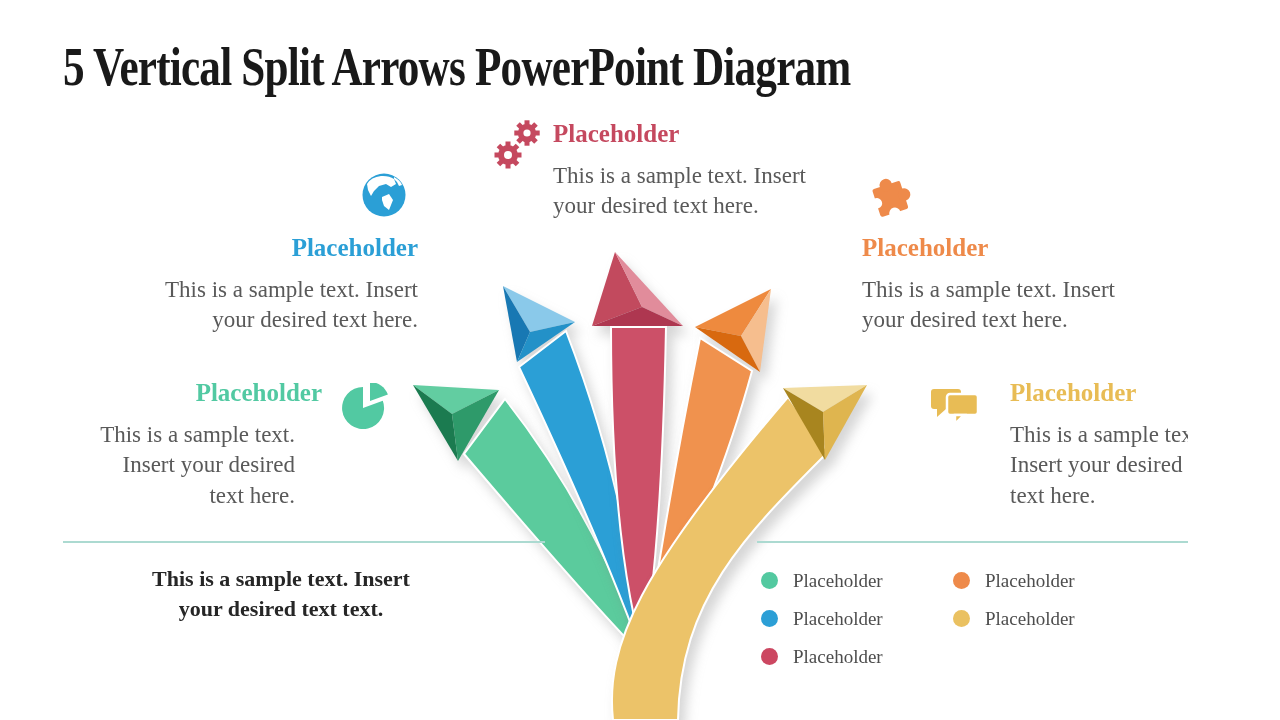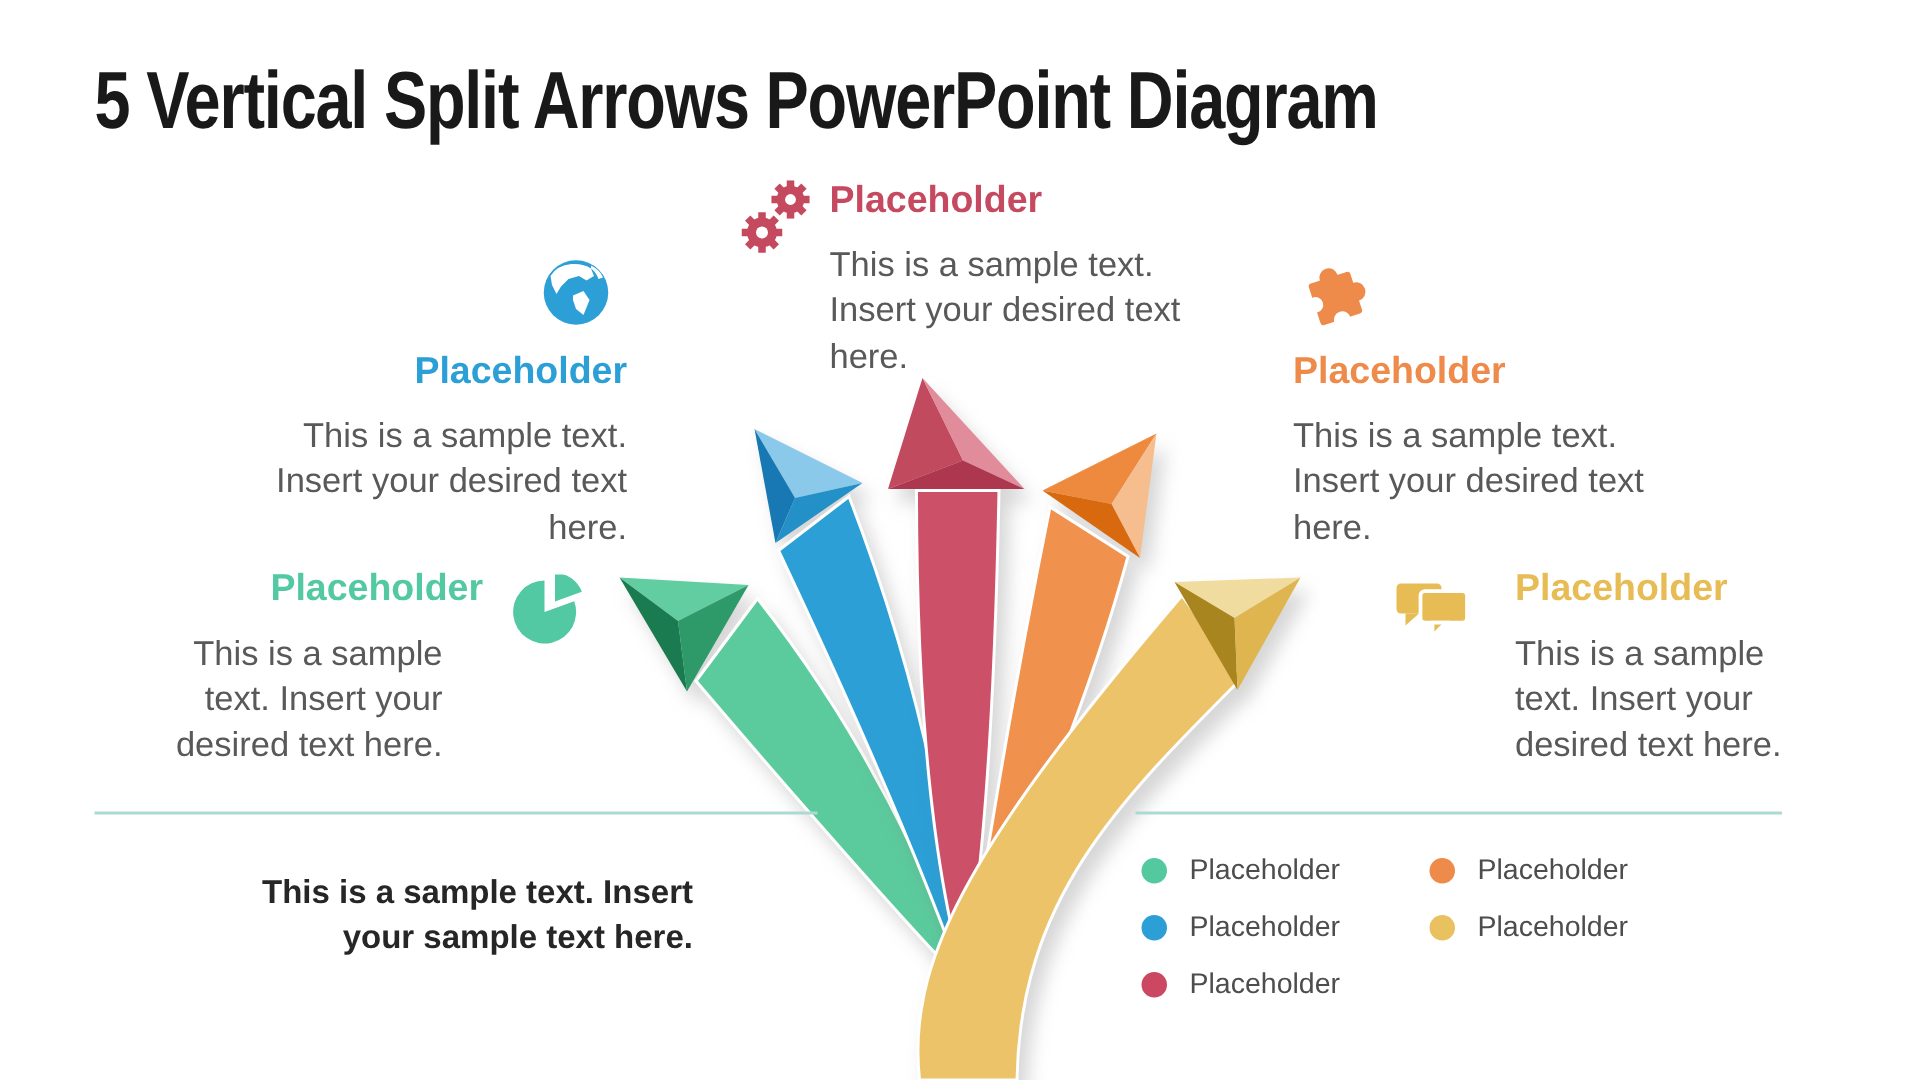--- a/index.html
+++ b/index.html
@@ -1,30 +1,30 @@
 <!DOCTYPE html>
 <html><head>
 <meta charset="utf-8">
 <style>
   html,body{margin:0;padding:0;background:#fff;}
   .slide{
     position:relative;width:1188px;height:720px;background:#ffffff;
-    font-family:Liberation Sans, sans-serif;overflow:hidden;
+    font-family:Liberation Serif, serif;overflow:hidden;
   }
   .abs{position:absolute;}
   .title{
     left:63px;top:36px;margin:0;font-size:54px;font-weight:bold;color:#191919;
     letter-spacing:-1px;white-space:nowrap;transform:scaleX(.8);transform-origin:left top;
   }
   .sec-heading{font-size:25px;font-weight:bold;line-height:1.1;}
   .sec-body{font-size:23px;color:#595959;line-height:1.32;}
   .ta-r{text-align:right;}
   .divider{height:2px;background:#ACDAD1;}
   .footer-note{
-    left:100px;top:580px;width:362px;text-align:right;
+    left:100px;top:564px;width:362px;text-align:center;
     font-size:22px;font-weight:bold;color:#262626;line-height:1.38;
   }
   .legend-col{display:flex;flex-direction:column;gap:19px;}
   .legend-item{display:flex;align-items:center;gap:15px;}
   .legend-dot{width:17px;height:17px;border-radius:50%;flex:0 0 auto;}
   .legend-label{font-size:19px;color:#4d4d4d;line-height:1;}
   .arrow-g{filter:drop-shadow(6px 9px 6px rgba(120,120,120,.30));}
   .band{stroke:#ffffff;stroke-width:2;}
   svg{display:block;}
 </style>
@@ -145,21 +145,21 @@
     </g>
   </svg>
   <div class="abs sec-heading" style="left: 1010px; top: 379px; color: rgb(232, 188, 85);">Placeholder</div>
   <div class="abs sec-body" style="left:1010px;top:420px;width:212px;">This is a sample text. Insert your desired text here.</div>
 
   <div class="abs divider" style="left:63px;top:541px;width:482px;"></div>
   <div class="abs divider" style="left:757px;top:541px;width:461px;"></div>
 
   <div class="abs footer-note">
     <div>This is a sample text. Insert</div>
-    <div>your sample text here.</div>
+    <div>your desired text text.</div>
   </div>
 
   <div class="abs legend-col" style="left:761px;top:571px;">
     <div class="legend-item">
       <span class="legend-dot" style="background-color: rgb(83, 201, 160);"></span>
       <span class="legend-label">Placeholder</span>
     </div>
     <div class="legend-item">
       <span class="legend-dot" style="background-color: rgb(44, 159, 214);"></span>
       <span class="legend-label">Placeholder</span>

